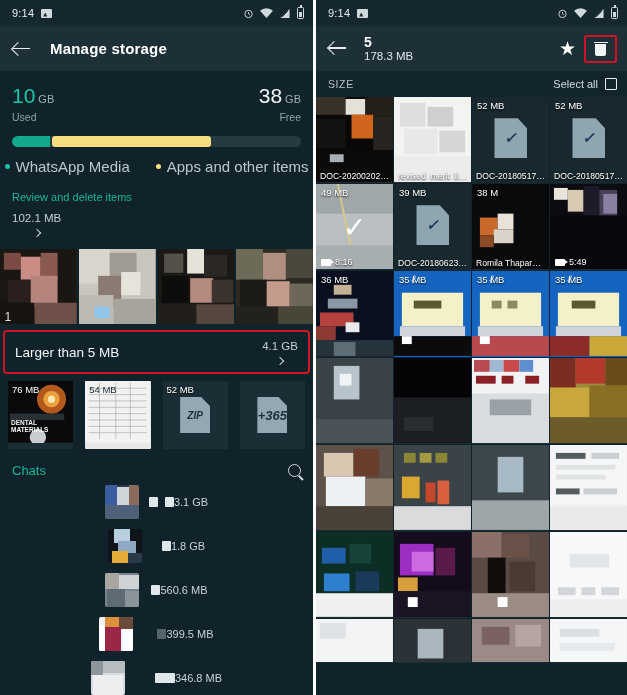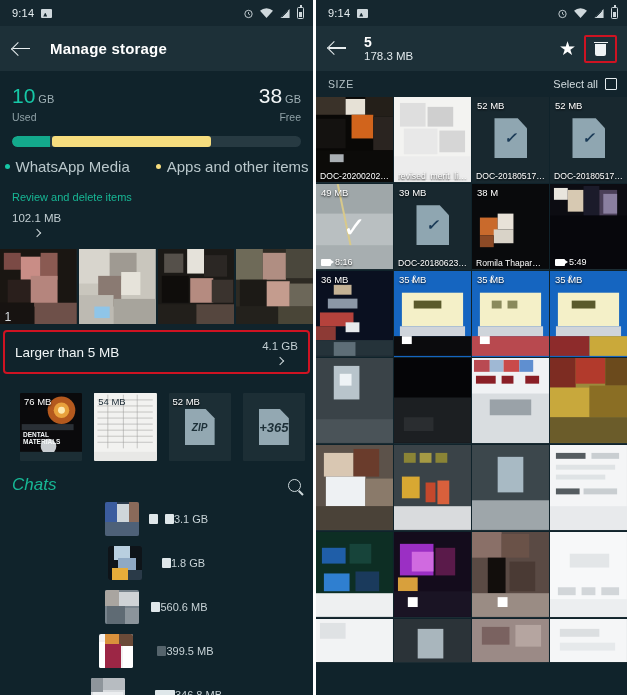--- a/index.html
+++ b/index.html
@@ -83,29 +83,29 @@
   .list-row .lbl { font-size:13.5px; color:#f0f5f6; }
   .list-row .rgt { display:flex; align-items:center; gap:6px; font-size:11.5px; color:#c2ced2;flex-direction:column; }
   .chev { width:6px;height:6px;border-top:1.5px solid #cdd8db;border-right:1.5px solid #cdd8db;transform:rotate(45deg);}
 
   .hl-box { border:2.5px solid #cf1322; border-radius:4px; margin:6px 3px 0 3px; }
   .hl-box .list-row { padding:8px 10px; }
 
   .thumb-strip { display:flex; gap:2px; padding: 3px 0 0 0; }
   .thumb { height:75px; flex:1 1 0; position:relative; overflow:hidden; background:#21333a; }
 
-  .file-strip { display:flex; gap:12px; padding: 7px 8px 0 20px; margin-top: 12px; }
+  .file-strip { display:flex; gap:12px; padding: 7px 8px 0 8px; }
   .file-tile { width:72px;height:68px; position:relative; border-radius:1px; overflow:hidden; background:#1c2e35; }
   .file-tile .sz { position:absolute; top:3px; left:4px; font-size:9.5px; color:#fff; text-shadow:0 1px 2px #000; z-index:3;}
   .doc-shape { position:absolute; left:50%; top:50%; transform:translate(-50%,-50%); width:30px;height:36px;
     background:#93a8b2; clip-path: polygon(0 0, 70% 0, 100% 26%, 100% 100%, 0 100%); display:flex;
     align-items:center; justify-content:center; color:#1d3038; font-size:10px; font-weight:700;font-style:italic; }
 
   .chats-head { display:flex; align-items:center; justify-content:space-between; padding: 14px 12px 2px 12px; }
-  .chats-head .t { color:#17b795; font-size:17px;font-style:italic; }
+  .chats-head .t { color:#17b795; font-size:13px; }
   .mag { width:13px;height:13px;border:1.6px solid #cdd8db;border-radius:50%;position:relative; }
   .mag:after{content:"";position:absolute;right:-4px;bottom:-3px;width:6px;height:1.6px;background:#cdd8db;transform:rotate(45deg);}
 
   .chat-row { display:flex; align-items:center; justify-content:center; padding: 6px 12px; height:44px;}
   .chat-left { display:flex; align-items:center; gap:10px; }
   .avatar { width:34px;height:34px;border-radius:2px; overflow:hidden; position:relative; background:#2a3d45; }
   .namebar { display:flex; gap:7px; align-items:center; }
   .nb { height:10px; background:#dfe7ea; border-radius:1px; }
   .chat-size { font-size:11px; color:#c8d3d7; }
 

